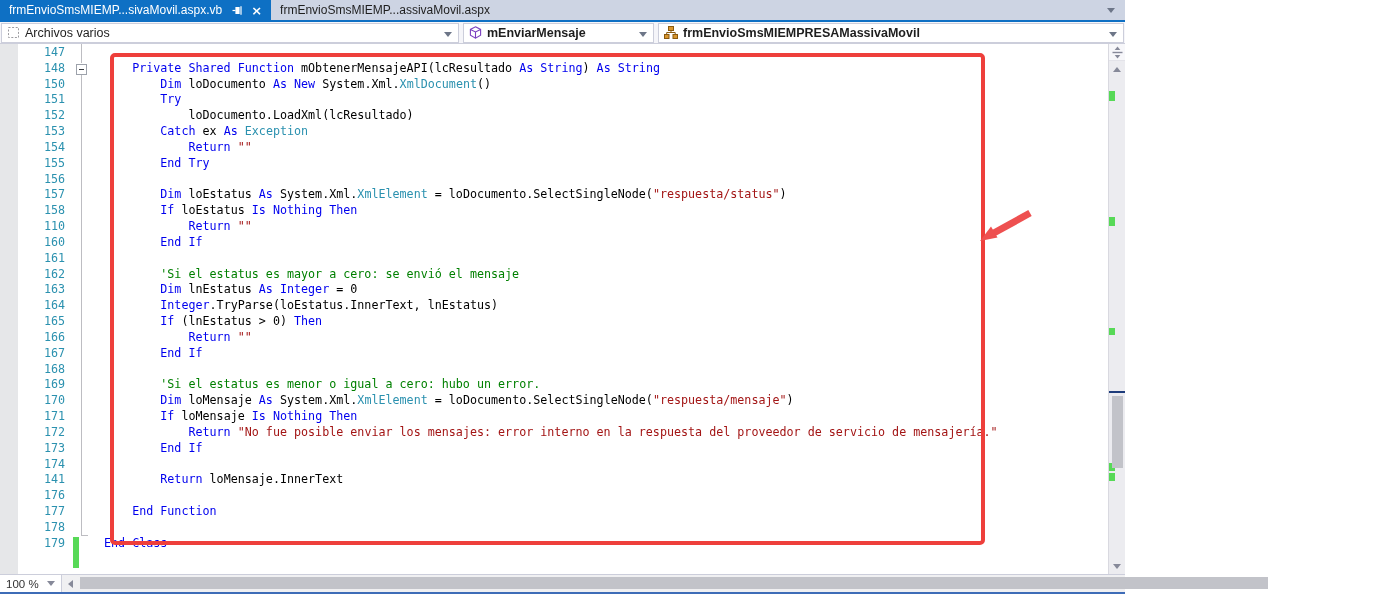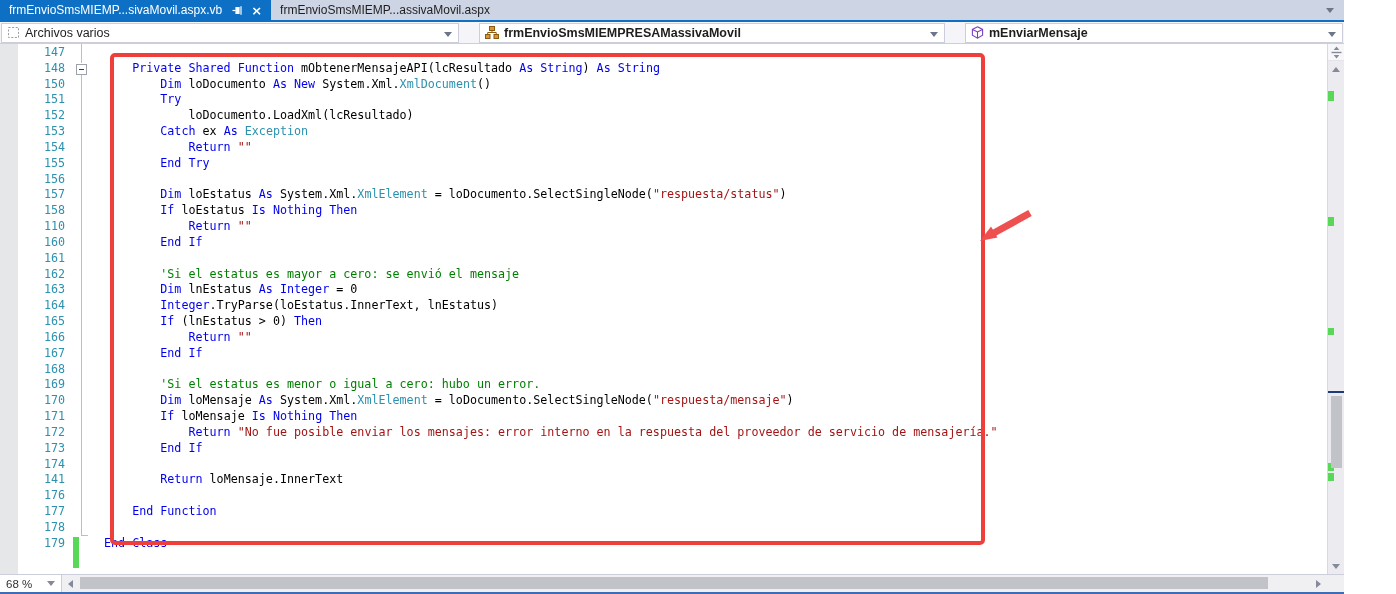--- a/index.html
+++ b/index.html
@@ -1,30 +1,30 @@
 <!DOCTYPE html>
 <html><head>
 <meta charset="utf-8">
 <style>
   html,body{margin:0;padding:0;background:#fff;}
   body{width:1396px;height:594px;overflow:hidden;font-family:"Liberation Sans",sans-serif;-webkit-font-smoothing:antialiased;}
-  .app{position:relative;width:1344px;height:594px;background:#a16207;}
+  .app{position:relative;width:1125px;height:594px;background:#a16207;}
 
   
   .tabbar{height:20px;background:#CDD4E3;display:flex;align-items:stretch;position:relative;}
   .tab{display:flex;align-items:center;padding:0 9px;font-size:12px;color:#1E1E1E;white-space:nowrap;}
   .tab.active{background:#0E70C4;color:#fff;}
   .tab .tab-label{display:inline-block;}
   .tab .pin{margin-left:10px;display:flex;align-items:center;}
   .tab .closex{margin-left:8px;font:bold 13px/1 "DejaVu Sans",sans-serif;color:#fff;}
   .tab-overflow{position:absolute;right:10px;top:8px;}
   .accent-line{height:2px;background:#0E70C4;}
 
   
-  .navbar{height:22px;background:#F5F5F9;border-bottom:1px solid #CCCEDB;box-sizing:border-box;display:flex;align-items:center;padding:0 1px;gap:20px;}
+  .navbar{height:22px;background:#F5F5F9;border-bottom:1px solid #CCCEDB;box-sizing:border-box;display:flex;align-items:center;padding:0 1px;gap:4px;}
   .combo{height:20px;background:#fff;border:1px solid #CCCEDB;box-sizing:border-box;display:flex;align-items:center;padding:0 5px;font-size:12.5px;color:#1E1E1E;position:relative;white-space:nowrap;overflow:hidden;}
   .combo .caret{position:absolute;right:6px;top:8px;}
   .combo .cicon{margin-right:5px;display:flex;align-items:center;flex:none;}
   .combo-project{width:458px;}
   .combo-type{width:466px;font-weight:bold;}
   .combo-member{flex:1;font-weight:bold;}
 
   .tri-down{width:0;height:0;border-left:4px solid transparent;border-right:4px solid transparent;border-top:5px solid #6D7688;}
   .tri-up{width:0;height:0;border-left:4px solid transparent;border-right:4px solid transparent;border-bottom:5px solid #868999;}
   .tri-downg{width:0;height:0;border-left:4px solid transparent;border-right:4px solid transparent;border-top:5px solid #868999;}
@@ -103,46 +103,46 @@
       <span class="cicon">
         <svg width="13" height="13">
             <rect x="1.5" y="1.5" width="10" height="10" fill="none" stroke="#9B9BA0" stroke-width="1" stroke-dasharray="2 1.6"></rect>
           </svg>
       </span>
       <span>Archivos varios</span>
       <span class="caret">
           <div class="tri-down"></div>
         </span>
     </div>
+    <div class="combo combo-member">
+      <span class="cicon">
+        <svg width="13" height="13" viewBox="0 0 13 13">
+            <g stroke="#7B40BF" stroke-width="1.1" fill="none">
+              <path d="M6.5 0.8 L11.6 3.4 L11.6 9.2 L6.5 12.2 L1.4 9.2 L1.4 3.4 Z"></path>
+              <path d="M1.4 3.4 L6.5 6 L11.6 3.4 M6.5 6 L6.5 12.2"></path>
+            </g>
+          </svg>
+      </span>
+      <span>mEnviarMensaje</span>
+      <span class="caret">
+          <div class="tri-down"></div>
+        </span>
+    </div>
     <div class="combo combo-type">
       <span class="cicon">
         <svg width="14" height="13" viewBox="0 0 14 13">
             <g stroke="#8A5A0E" stroke-width="1" fill="#D9962E">
               <rect x="4.5" y="0.5" width="5" height="4"></rect>
               <rect x="0.5" y="8.5" width="4.5" height="4"></rect>
               <rect x="9" y="8.5" width="4.5" height="4"></rect>
             </g>
             <path d="M7 4.5 V6.5 M2.7 8.5 V6.5 H11.2 V8.5" stroke="#8A5A0E" fill="none"></path>
           </svg>
       </span>
       <span>frmEnvioSmsMIEMPRESAMassivaMovil</span>
-      <span class="caret">
-          <div class="tri-down"></div>
-        </span>
-    </div>
-    <div class="combo combo-member">
-      <span class="cicon">
-        <svg width="13" height="13" viewBox="0 0 13 13">
-            <g stroke="#7B40BF" stroke-width="1.1" fill="none">
-              <path d="M6.5 0.8 L11.6 3.4 L11.6 9.2 L6.5 12.2 L1.4 9.2 L1.4 3.4 Z"></path>
-              <path d="M1.4 3.4 L6.5 6 L11.6 3.4 M6.5 6 L6.5 12.2"></path>
-            </g>
-          </svg>
-      </span>
-      <span>mEnviarMensaje</span>
       <span class="caret">
           <div class="tri-down"></div>
         </span>
     </div>
   </div>
 
   <div class="editor">
     <div class="gutter"></div>
 
     <div class="outline-vline" style="top:0;height:19px;"></div>
@@ -216,21 +216,21 @@
           <div class="vs-thumb" style="top: 320px; height: 72px;"></div>
         </div>
       <div class="vs-down">
           <div class="tri-downg"></div>
         </div>
     </div>
   </div>
 
   <div class="statusbar">
     <div class="zoombox">
-      <span>68 %</span>
+      <span>100 %</span>
       <span>
           <div class="tri-down" style="border-top-color:#868999;"></div>
         </span>
     </div>
     <div class="h-left">
         <div class="tri-left"></div>
       </div>
     <div class="h-track">
       <div class="h-thumb"></div>
     </div>

